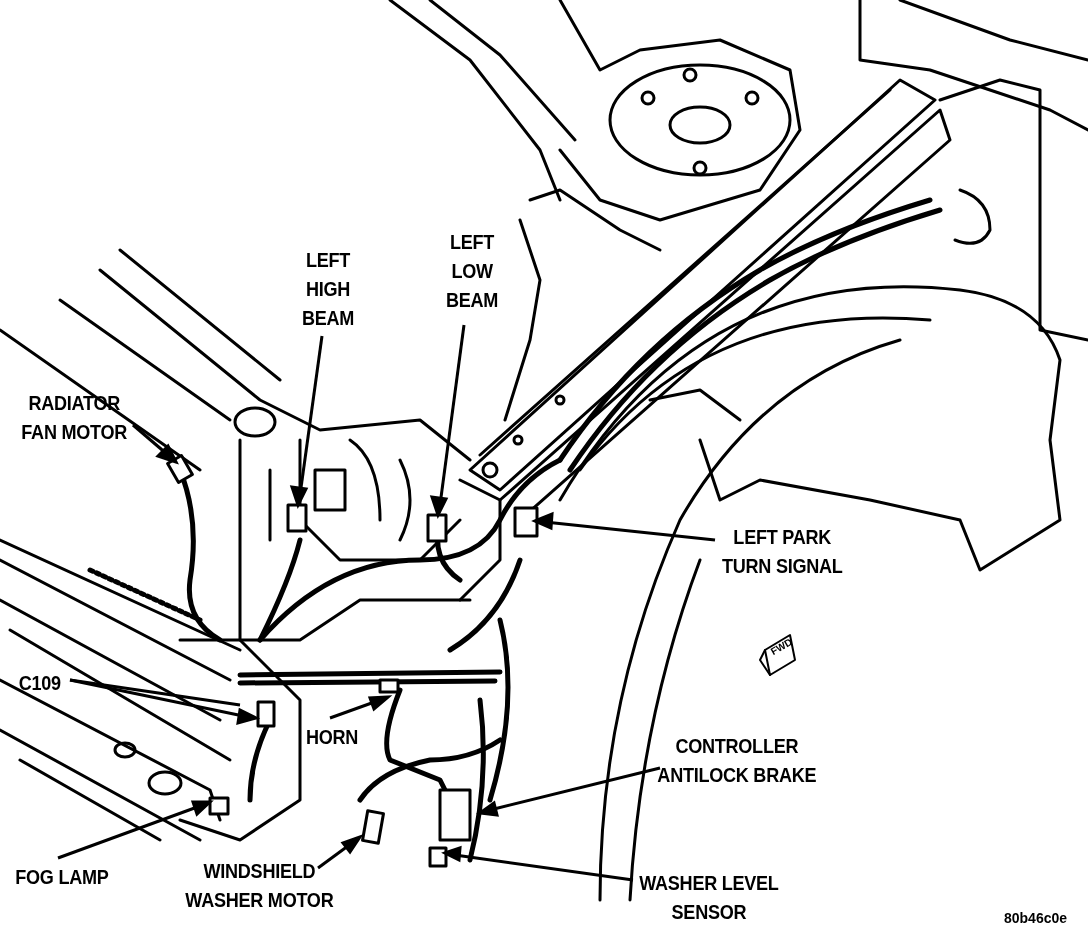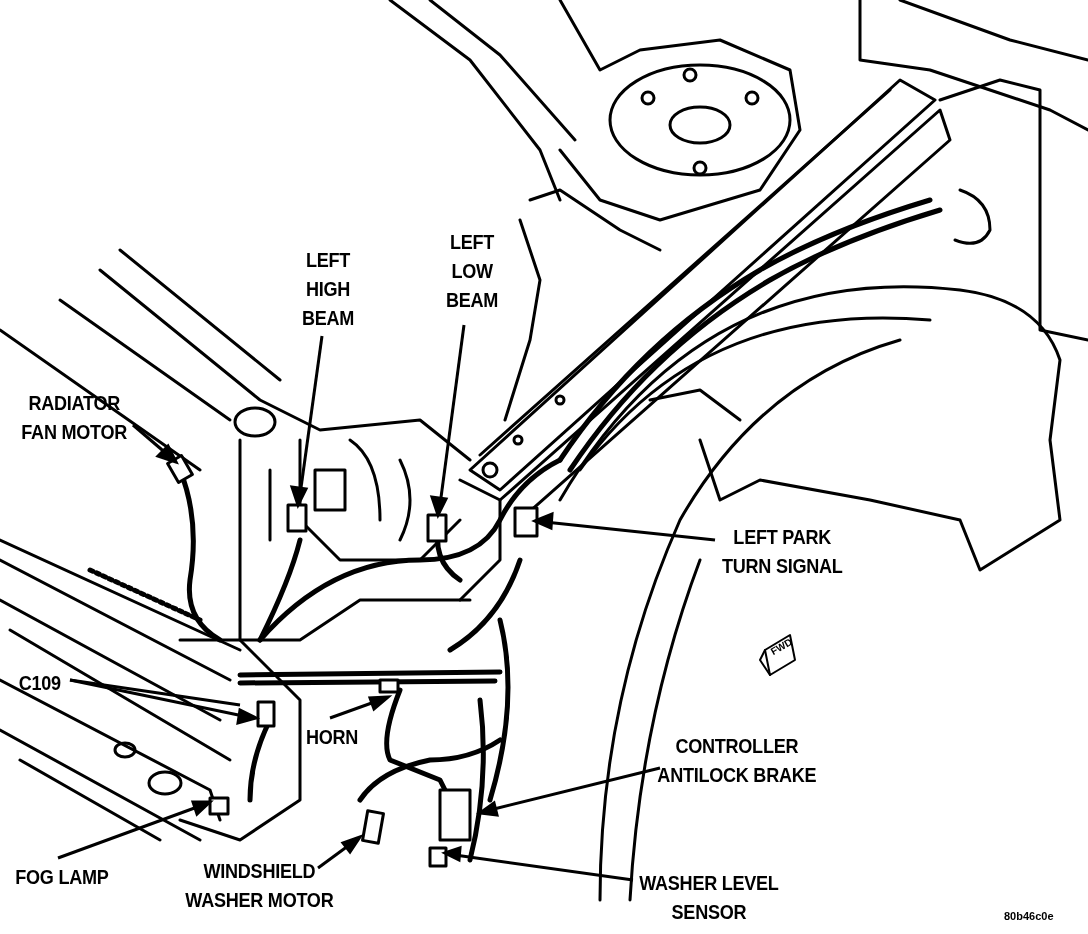--- a/index.html
+++ b/index.html
@@ -12,21 +12,21 @@
     font-size: 21px;
     line-height: 29px;
     color: #000;
     text-align: center;
     white-space: nowrap;
     transform: scaleX(0.86);
     transform-origin: left top;
     letter-spacing: -0.3px;
   }
   .lbl div { display: block; }
-  .ref { position: absolute; font-family: "Liberation Sans", sans-serif; font-weight: bold; font-size: 11px; color: #000; }
+  .ref { position: absolute; font-family: "Liberation Sans", sans-serif; font-weight: bold; font-size: 14px; color: #000; }
 </style>
 </head>
 <body>
 
 <div id="canvas">
 
   <svg class="art" width="1088" height="934" viewBox="0 0 1088 934">
     <g fill="none" stroke="#000" stroke-width="3" stroke-linecap="round" stroke-linejoin="round">
 
       <g>

